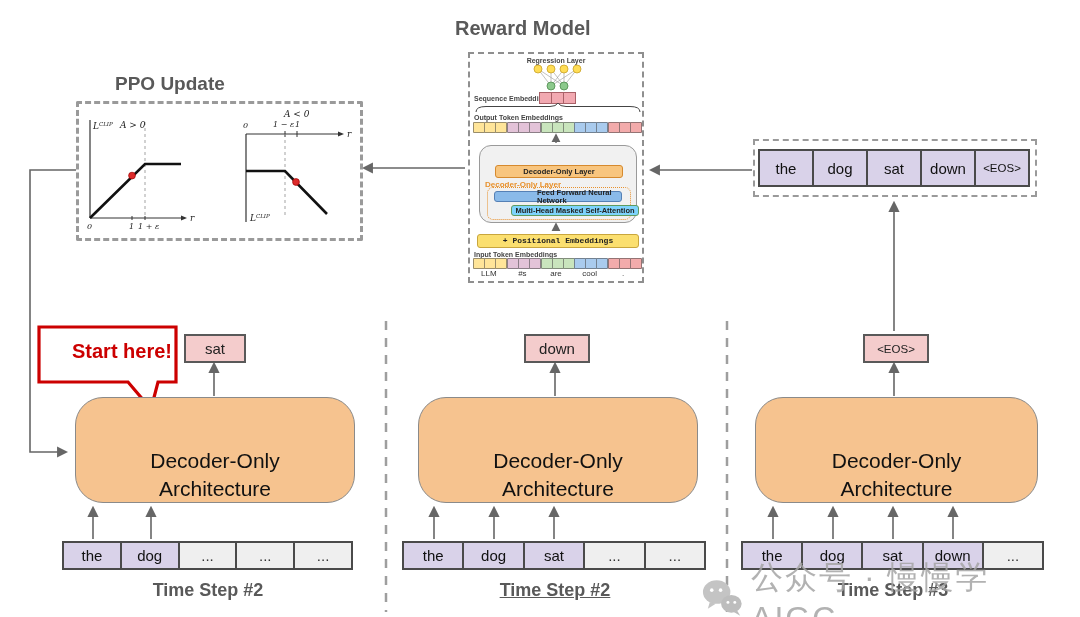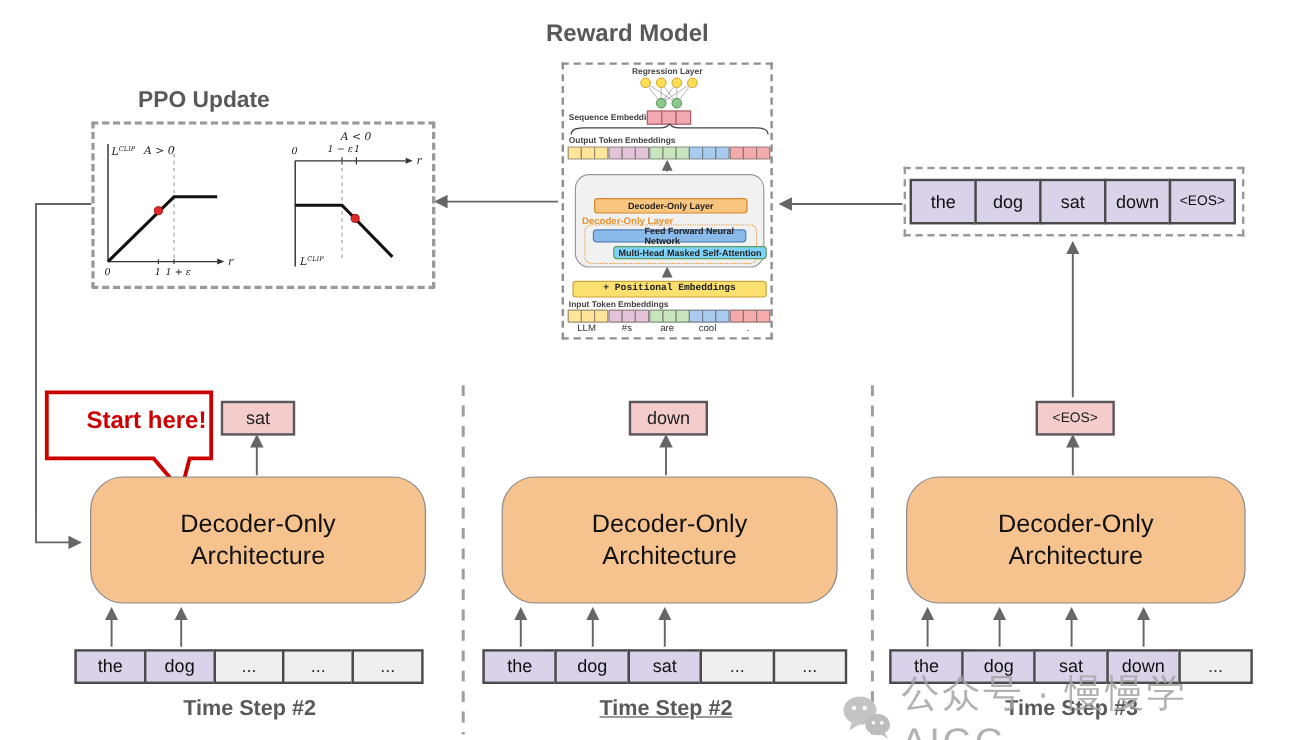--- a/index.html
+++ b/index.html
@@ -47,21 +47,21 @@
   .fo-cell:last-child{font-size:11.5px;}
 
   .in-row{position:absolute;display:flex;height:29px;}
   .in-cell{flex:1;border:2px solid #4a4a4a;margin-left:-2px;background:#D9D2E9;
            display:flex;align-items:center;justify-content:center;font-size:15px;color:#111;}
   .in-cell[data-style="placeholder"]{background:#EFEFEF;color:#333;}
 
   
   .decoder{position:absolute;height:106px;background:#F6C38F;border:1.5px solid #8a8a8a;
            border-radius:28px;box-sizing:border-box;display:flex;flex-direction:column;
-           align-items:center;justify-content:center;font-size:21px;color:#111;line-height:1.3;}
+           align-items:center;justify-content:flex-end;font-size:21px;color:#111;line-height:1.3;}
   .outbox{position:absolute;height:25px;background:#F4CCCC;border:2.5px solid #595959;
           box-sizing:content-box;display:flex;align-items:center;justify-content:center;
           font-size:15px;color:#222;}
   .outbox.small{font-size:11.5px;}
   .ts-label{position:absolute;width:220px;text-align:center;font-size:18px;font-weight:bold;color:#595959;}
 
   
   .callout-text{position:absolute;left:40px;top:340px;width:124px;text-align:center;
                 font-size:20px;font-weight:bold;color:#CC0000;margin-left:20px;}
 

